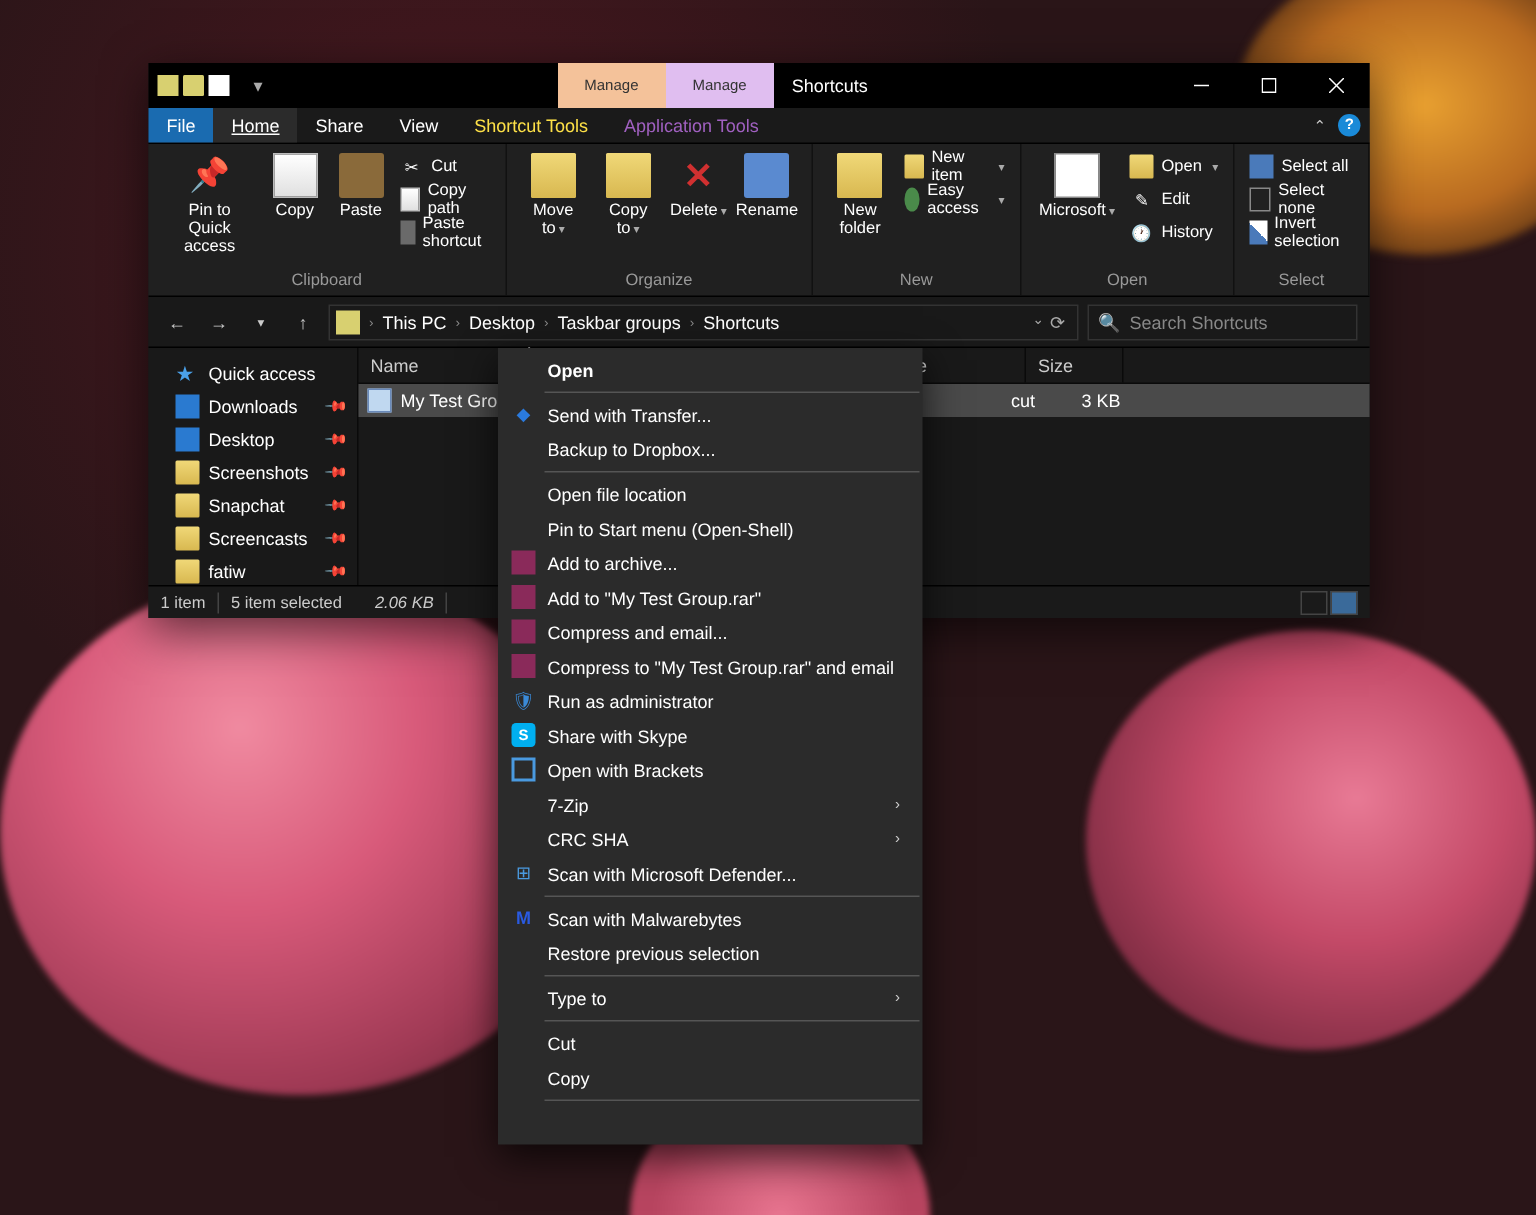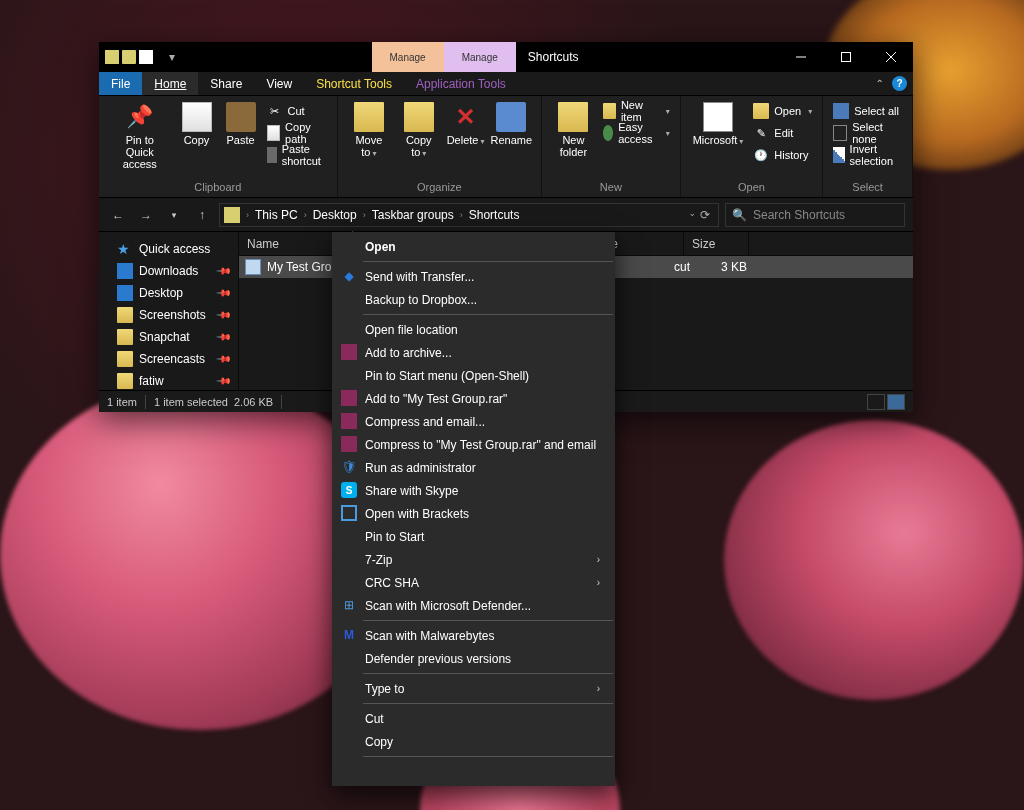--- a/index.html
+++ b/index.html
@@ -366,22 +366,22 @@
         <div class="fc-date"></div>
         <div class="fc-type" style="text-align:right;">cut</div>
         <div class="fc-size">3 KB</div>
       </div>
     </div>
   </div>
 
   <div class="statusbar">
     <span>1 item</span>
     <div class="sep"></div>
-    <span>1 item selected</span>
-    <span style="margin-left:6px;">2.06 KB</span>
+    <span>5 item selected</span>
+    <span style="margin-left:22px;font-style:italic;">2.06 KB</span>
     <div class="sep"></div>
     <div class="views">
       <div class="vw"></div>
       <div class="vw active"></div>
     </div>
   </div>
 </div>
 
 <div class="context-menu">
   <div class="cm-item bold">Open</div>
@@ -391,27 +391,27 @@
       <span>Send with Transfer...</span>
     </div>
   <div class="cm-item">
       <span>Backup to Dropbox...</span>
     </div>
   <div class="cm-sep"></div>
   <div class="cm-item">
       <span>Open file location</span>
     </div>
   <div class="cm-item">
+      <span>Pin to Start menu (Open-Shell)</span>
+    </div>
+  <div class="cm-item">
       <div class="cm-ic" style="background:#8a2a5a;"></div>
       <span>Add to archive...</span>
     </div>
   <div class="cm-item">
-      <span>Pin to Start menu (Open-Shell)</span>
-    </div>
-  <div class="cm-item">
       <div class="cm-ic" style="background:#8a2a5a;"></div>
       <span>Add to "My Test Group.rar"</span>
     </div>
   <div class="cm-item">
       <div class="cm-ic" style="background:#8a2a5a;"></div>
       <span>Compress and email...</span>
     </div>
   <div class="cm-item">
       <div class="cm-ic" style="background:#8a2a5a;"></div>
       <span>Compress to "My Test Group.rar" and email</span>
@@ -422,41 +422,38 @@
     </div>
   <div class="cm-item">
       <div class="cm-ic" style="background:#00aff0;border-radius:3px;color:#fff;font-weight:bold;font-size:10px;">S</div>
       <span>Share with Skype</span>
     </div>
   <div class="cm-item">
       <div class="cm-ic" style="border:2px solid #4a9ae0;"></div>
       <span>Open with Brackets</span>
     </div>
   <div class="cm-item">
-      <span>Pin to Start</span>
-    </div>
-  <div class="cm-item">
       <span>7-Zip</span>
       <span class="arrow">›</span>
     </div>
   <div class="cm-item">
       <span>CRC SHA</span>
       <span class="arrow">›</span>
     </div>
   <div class="cm-item">
       <div class="cm-ic" style="color:#4a9ae0;">⊞</div>
       <span>Scan with Microsoft Defender...</span>
     </div>
   <div class="cm-sep"></div>
   <div class="cm-item">
       <div class="cm-ic" style="color:#2a5ae0;font-weight:bold;">M</div>
       <span>Scan with Malwarebytes</span>
     </div>
   <div class="cm-item">
-      <span>Defender previous versions</span>
+      <span>Restore previous selection</span>
     </div>
   <div class="cm-sep"></div>
   <div class="cm-item">
       <span>Type to</span>
       <span class="arrow">›</span>
     </div>
   <div class="cm-sep"></div>
   <div class="cm-item">
       <span>Cut</span>
     </div>

